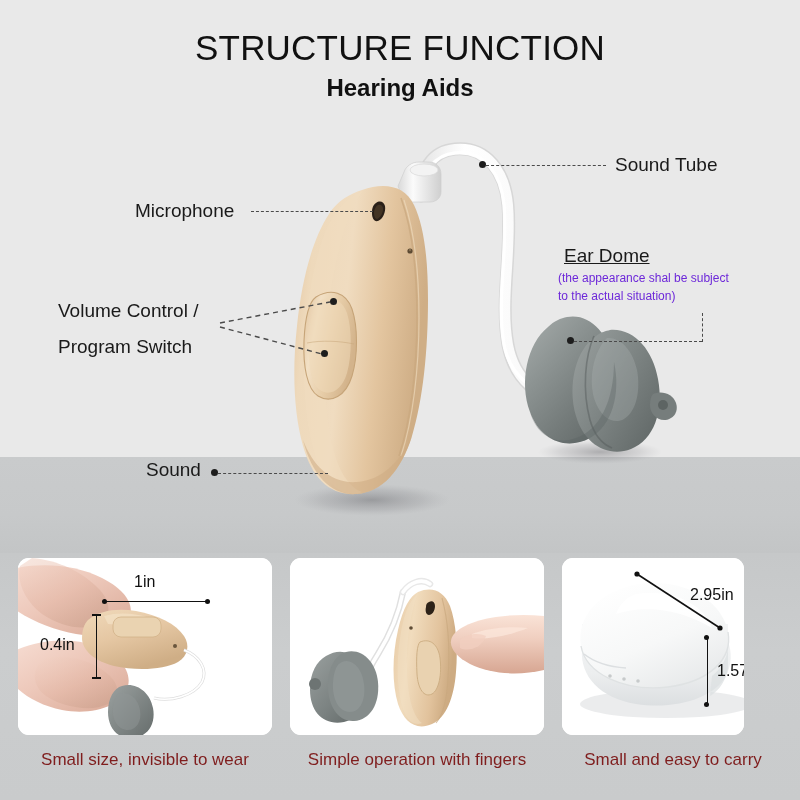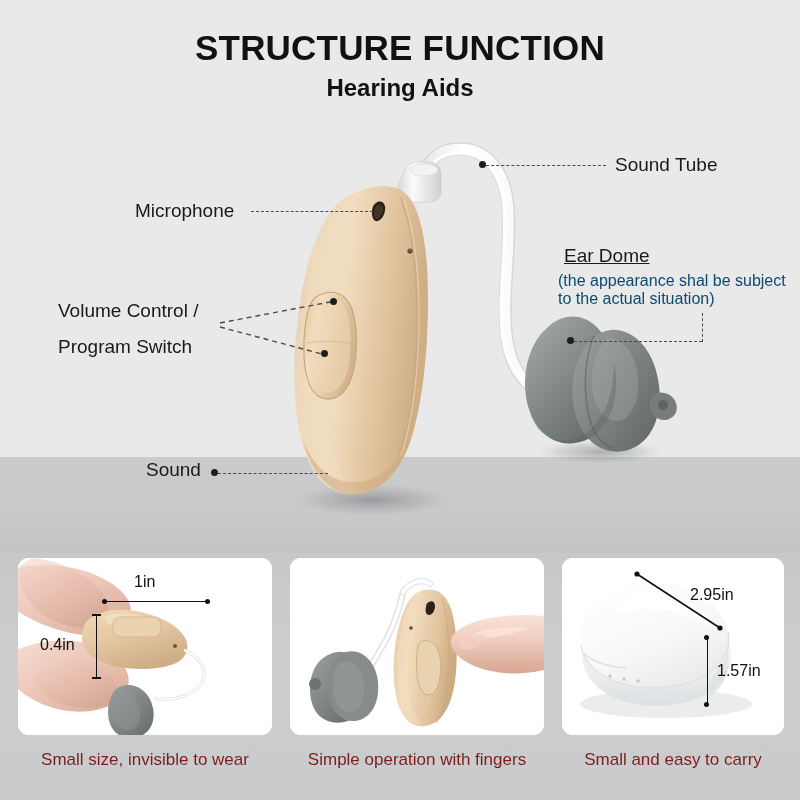--- a/index.html
+++ b/index.html
@@ -27,36 +27,36 @@
   }
   .band-bottom{
     position:absolute;left:0;top:553px;width:800px;height:247px;
     background:linear-gradient(180deg,#c6c8c9 0%, #cbcdce 40%, #c9cbcc 100%);
   }
 
   
   .title1{
     position:absolute;left:0;top:28px;width:800px;
     text-align:center;
-    font-size:35px;font-weight:bold;color:#111;
+    font-size:35px;font-weight:normal;color:#111;
     letter-spacing:.2px;
   }
   .title2{
     position:absolute;left:0;top:74px;width:800px;
     text-align:center;
     font-size:24px;font-weight:bold;color:#111;
   }
 
   
   .lbl{
     position:absolute;color:#1a1a1a;font-size:19px;
     white-space:nowrap;line-height:1.15;
   }
   .lbl-sm{
-    position:absolute;color:#0c4a6e;font-size:16px;
+    position:absolute;color:#6d28d9;font-size:12px;
     white-space:nowrap;line-height:1.35;
   }
   .lbl-2line{line-height:1.28;}
 
   
   .leader{
     position:absolute;height:0;
     border-top:1.4px dashed #4a4a4a;
   }
   .leader-v{
@@ -430,21 +430,21 @@
       <path d="M 56,94 C 72,90 86,104 88,124 C 90,146 80,162 64,163
                C 48,164 38,148 38,128 C 38,108 46,97 56,94 Z" fill="#858c8b"></path>
       <path d="M 52,104 C 62,100 72,110 74,126 C 76,142 70,154 60,154
                C 48,154 42,140 43,124 C 44,112 47,106 52,104 Z" fill="#9aa09f" opacity="0.45"></path>
 
       <circle cx="25" cy="126" r="6" fill="#6d7473"></circle>
     </svg>
   </div>
   <div class="panel-caption" style="left:290px;top:750px;width:254px;">Simple operation with fingers</div>
 
-  <div class="panel" style="left:562px;top:558px;width:222px;height:177px;">
+  <div class="panel" style="left:562px;top:558px;width:182px;height:177px;">
     <svg width="222" height="177" viewBox="0 0 222 177">
       <defs>
         <linearGradient id="caseTop" x1="0.2" y1="0" x2="0.8" y2="1">
           <stop offset="0%" stop-color="#ffffff"></stop>
           <stop offset="55%" stop-color="#f7f8f8"></stop>
           <stop offset="100%" stop-color="#e6e8e9"></stop>
         </linearGradient>
         <linearGradient id="caseSide" x1="0" y1="0" x2="0" y2="1">
           <stop offset="0%" stop-color="#f4f5f6"></stop>
           <stop offset="60%" stop-color="#eceeef"></stop>

